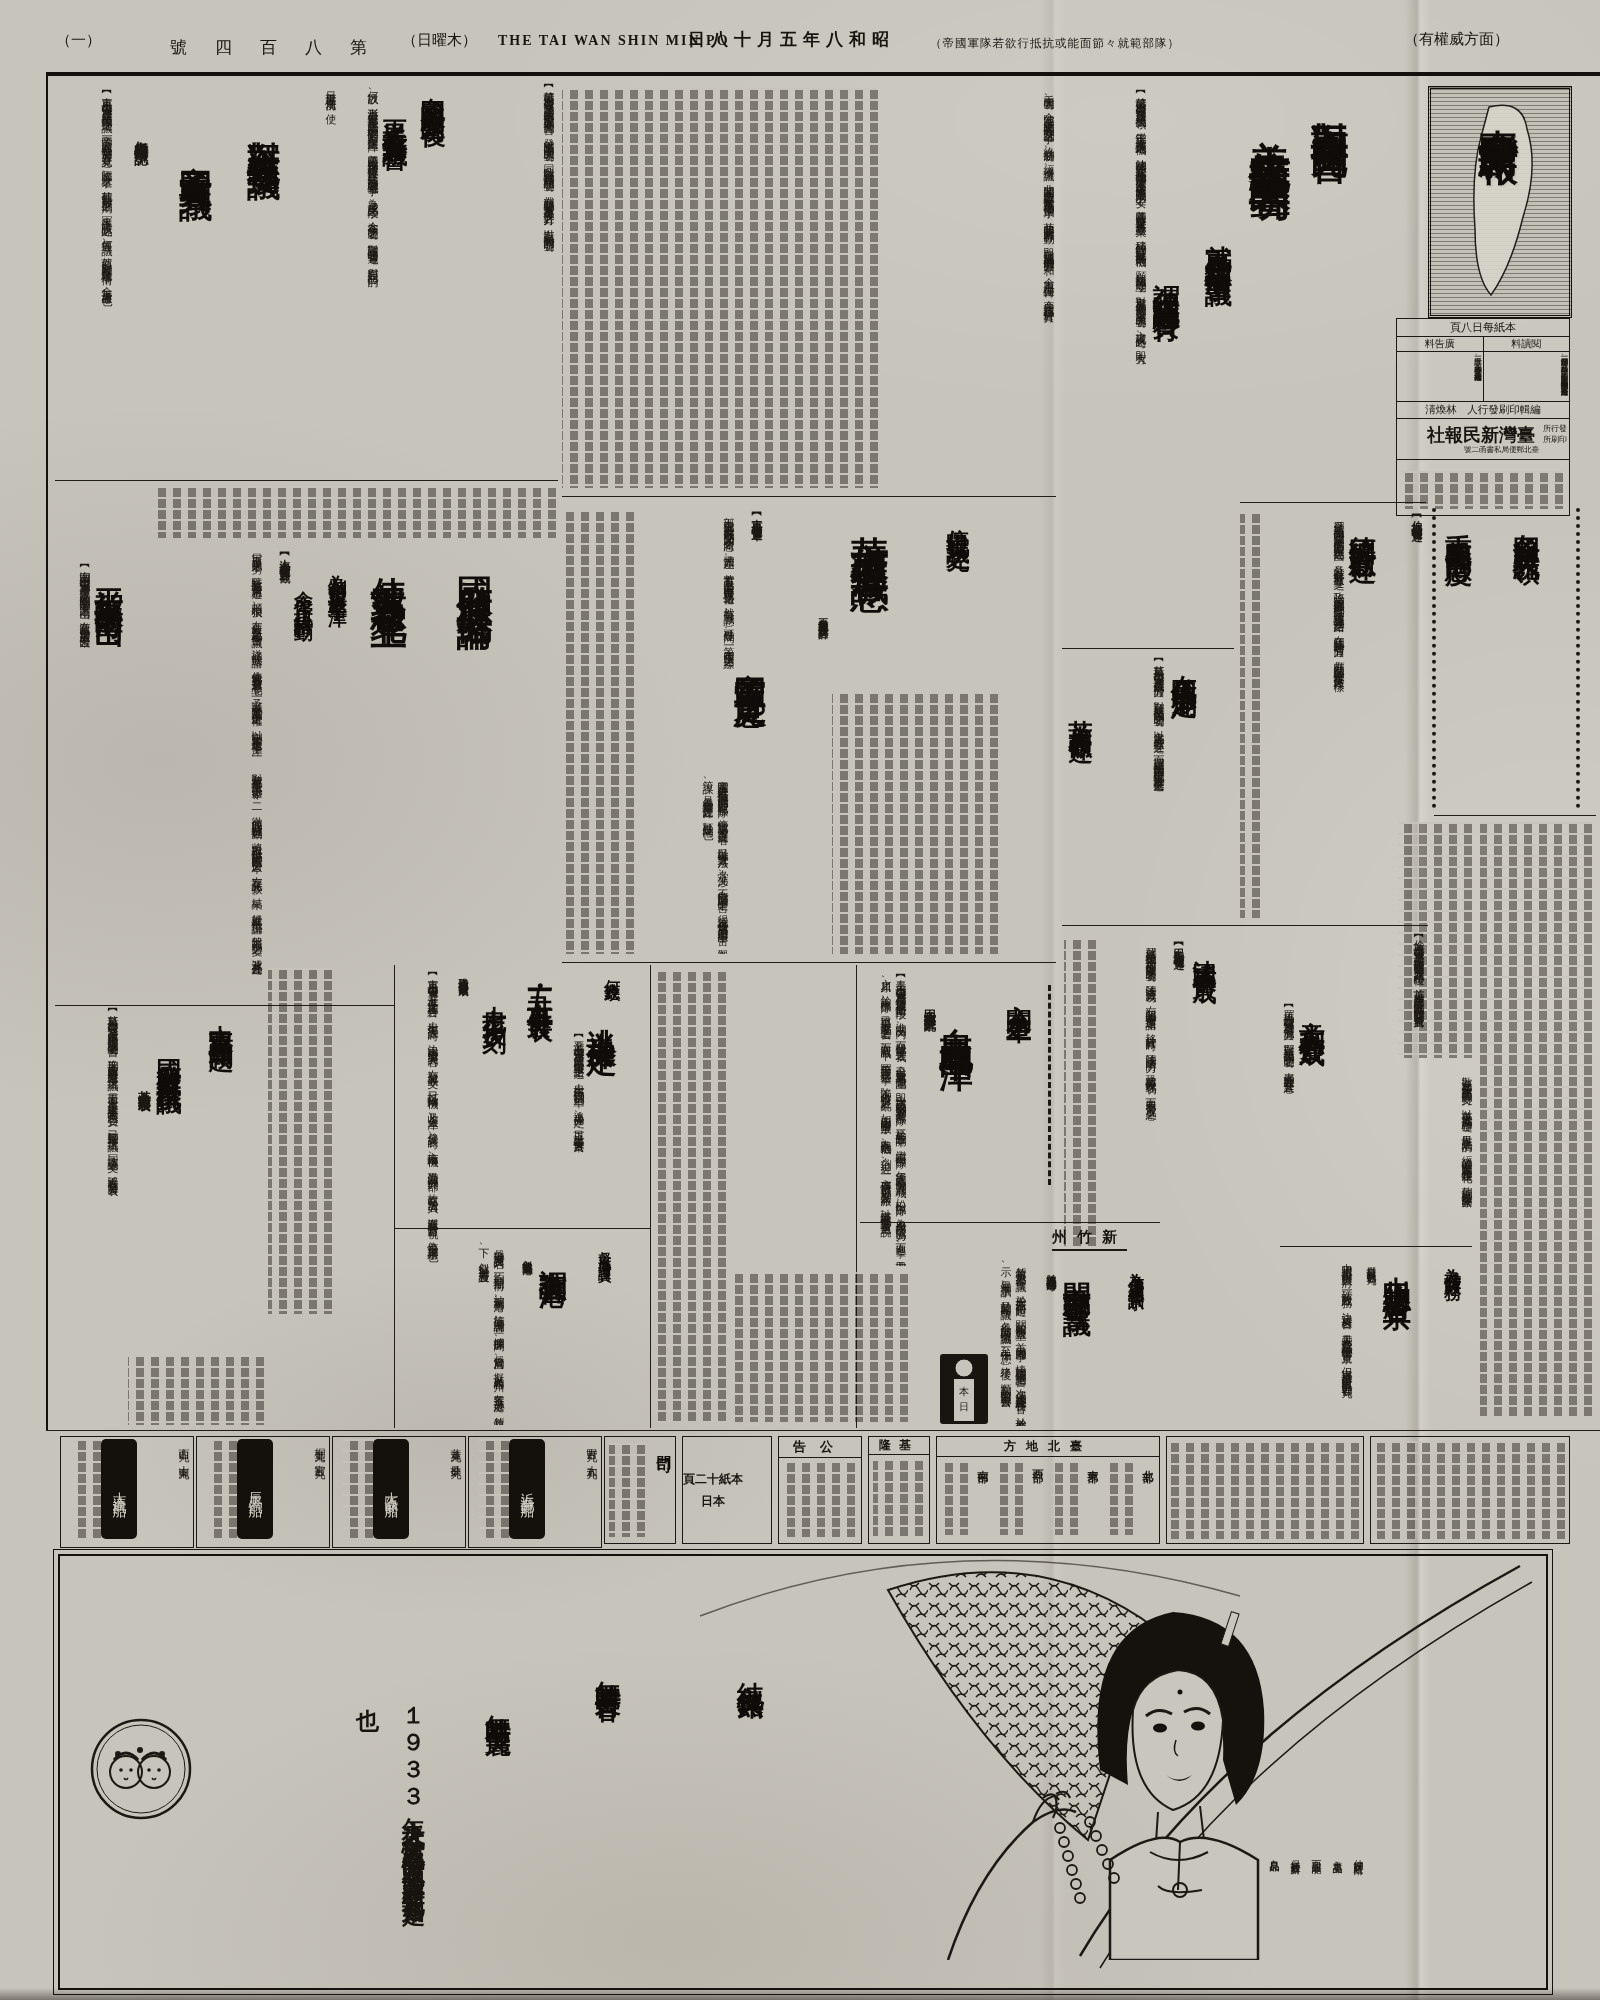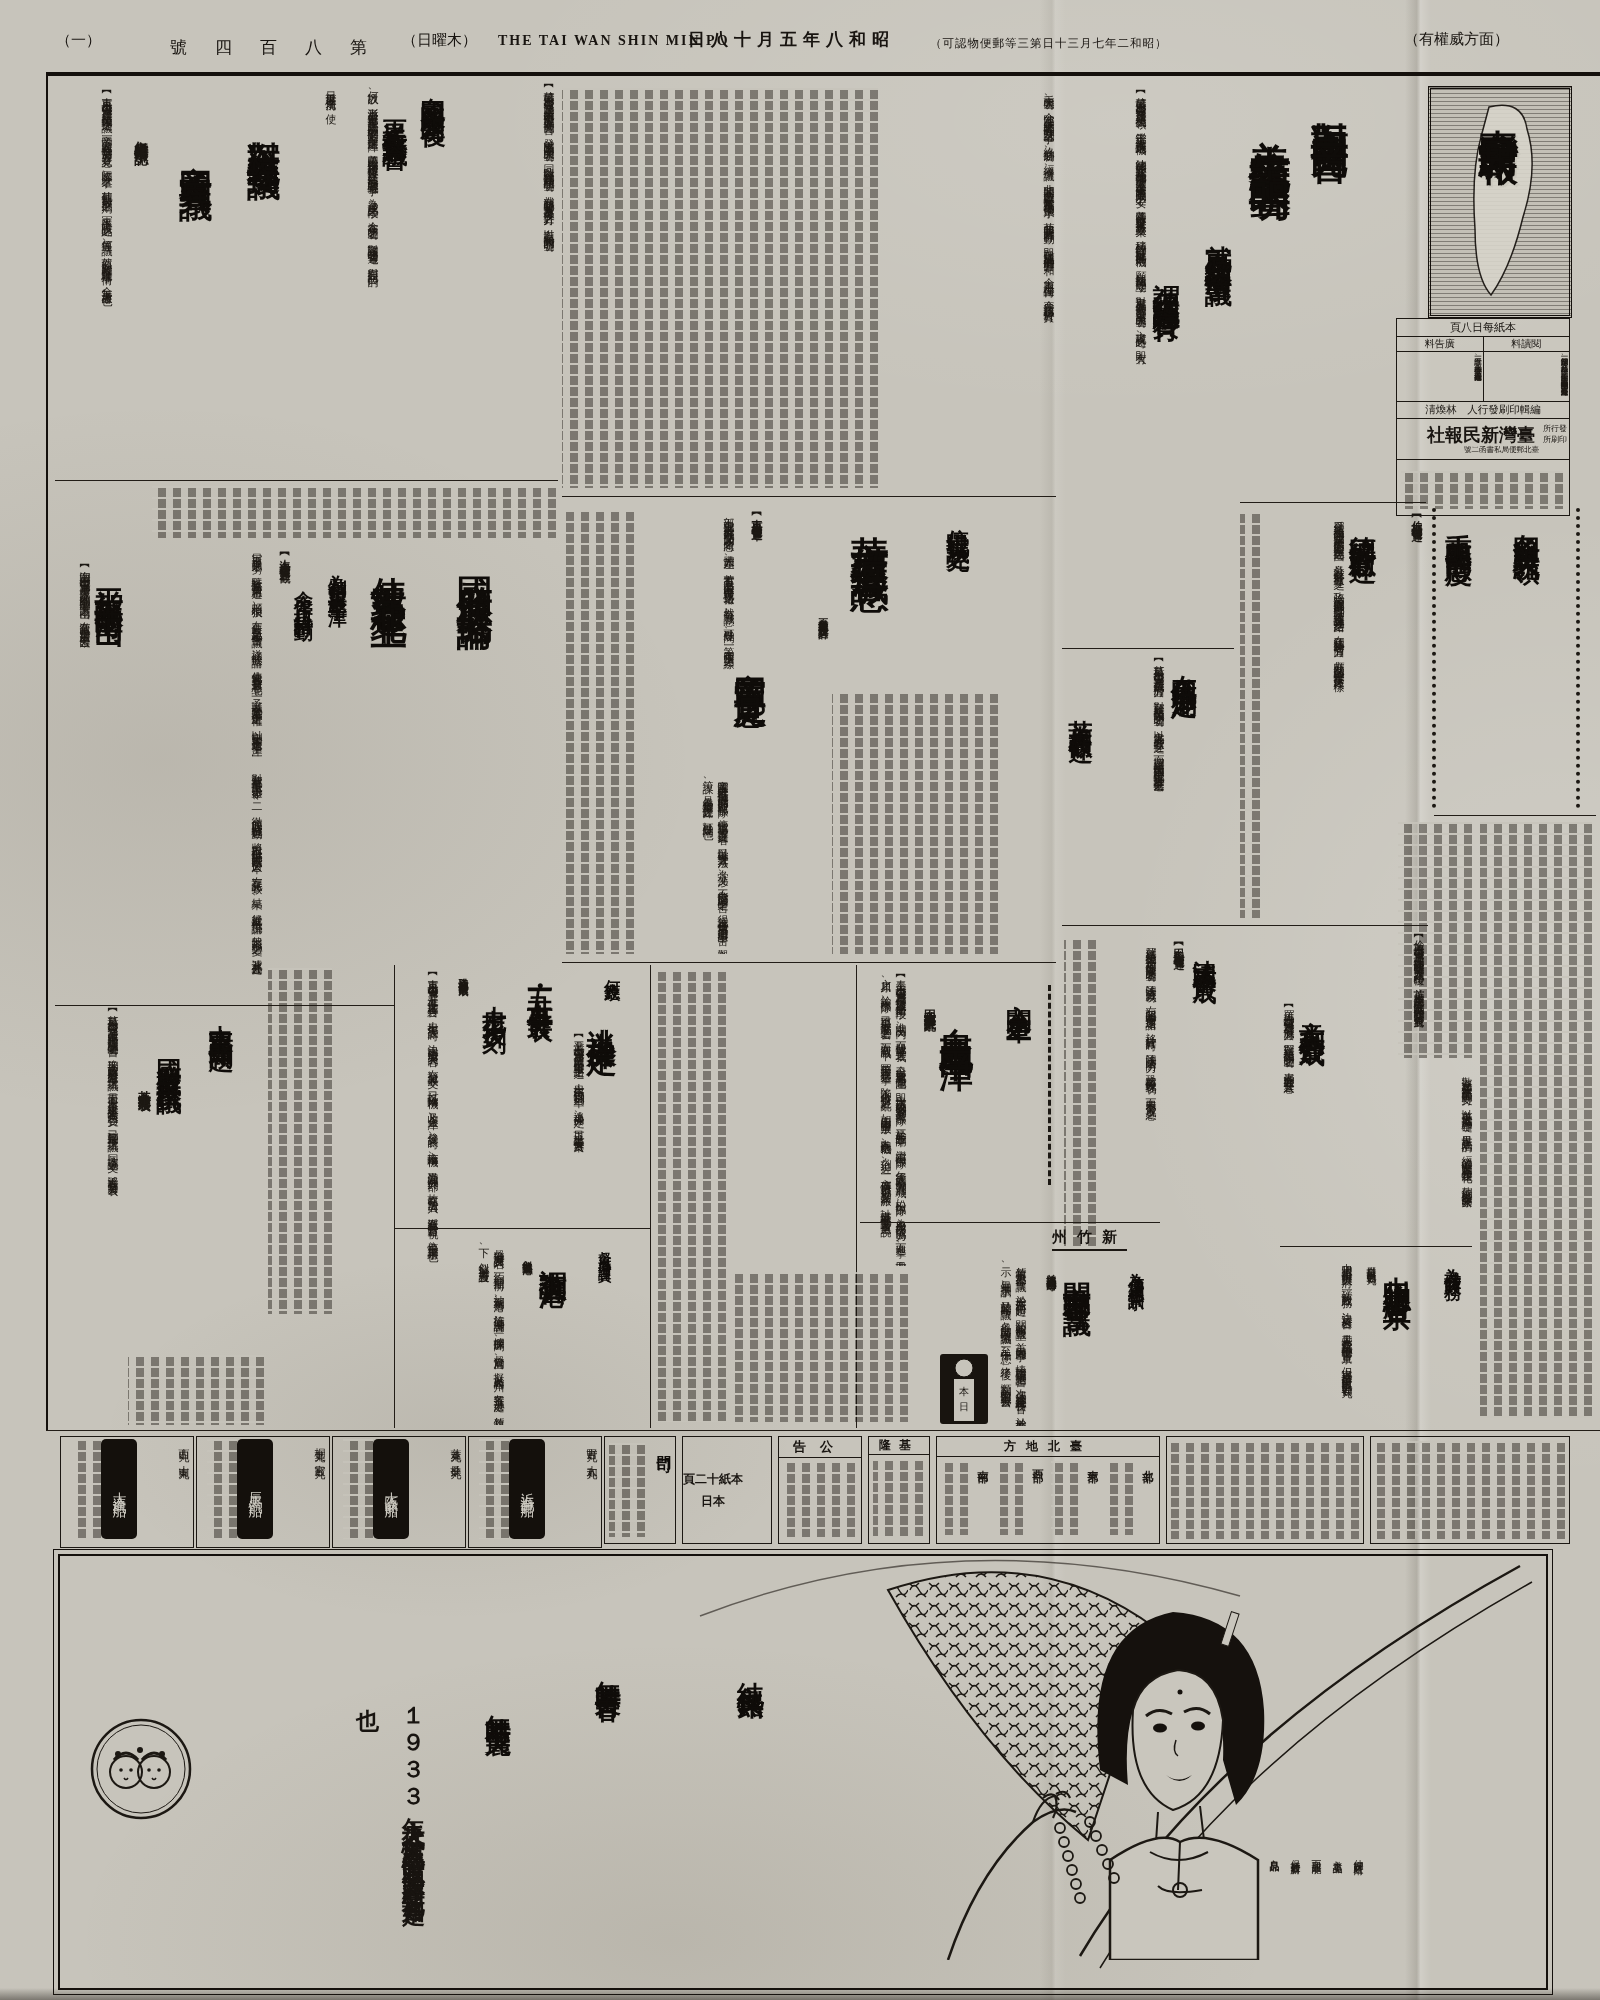--- a/index.html
+++ b/index.html
@@ -40,21 +40,21 @@
 </style>
 </head>
 <body>
 
 <div class="page">
 
   <div class="crease" style="left:1405px"></div>
   <div class="crease" style="left:1040px;opacity:.5"></div>
 
   <div class="blk rl" style="left:1404px;top:30px;font-size:15px">（有權威方面）</div>
-  <div class="blk rl" style="left:930px;top:36px;font-size:11.5px;letter-spacing:1px">（可認物便郵等三第日十三月七年二和昭）</div>
+  <div class="blk rl" style="left:930px;top:36px;font-size:11.5px;letter-spacing:1px">（帝國軍隊若欲行抵抗或能面節々就範部隊）</div>
   <div class="blk rl" style="left:688px;top:28px;font-size:17px;letter-spacing:6px;font-weight:700">日八十月五年八和昭</div>
   <div class="blk rl latin" style="left:498px;top:33px;font-size:14px;letter-spacing:2px;font-weight:700">THE TAI WAN SHIN MIN PO</div>
   <div class="blk rl" style="left:402px;top:31px;font-size:15px">（日曜木）</div>
   <div class="blk rl" style="left:170px;top:36px;font-size:17px;letter-spacing:28px">號四百八第</div>
   <div class="blk rl" style="left:56px;top:31px;font-size:15px">（一）</div>
 
   <div class="hr" style="left:46px;top:72px;width:1554px;border-top:4px solid #14100c"></div>
   <div class="vr" style="left:46px;top:72px;height:1358px;border-left:2px solid #14100c"></div>
 
   <div class="blk mast" style="left:1428px;top:86px;width:138px;height:226px">

